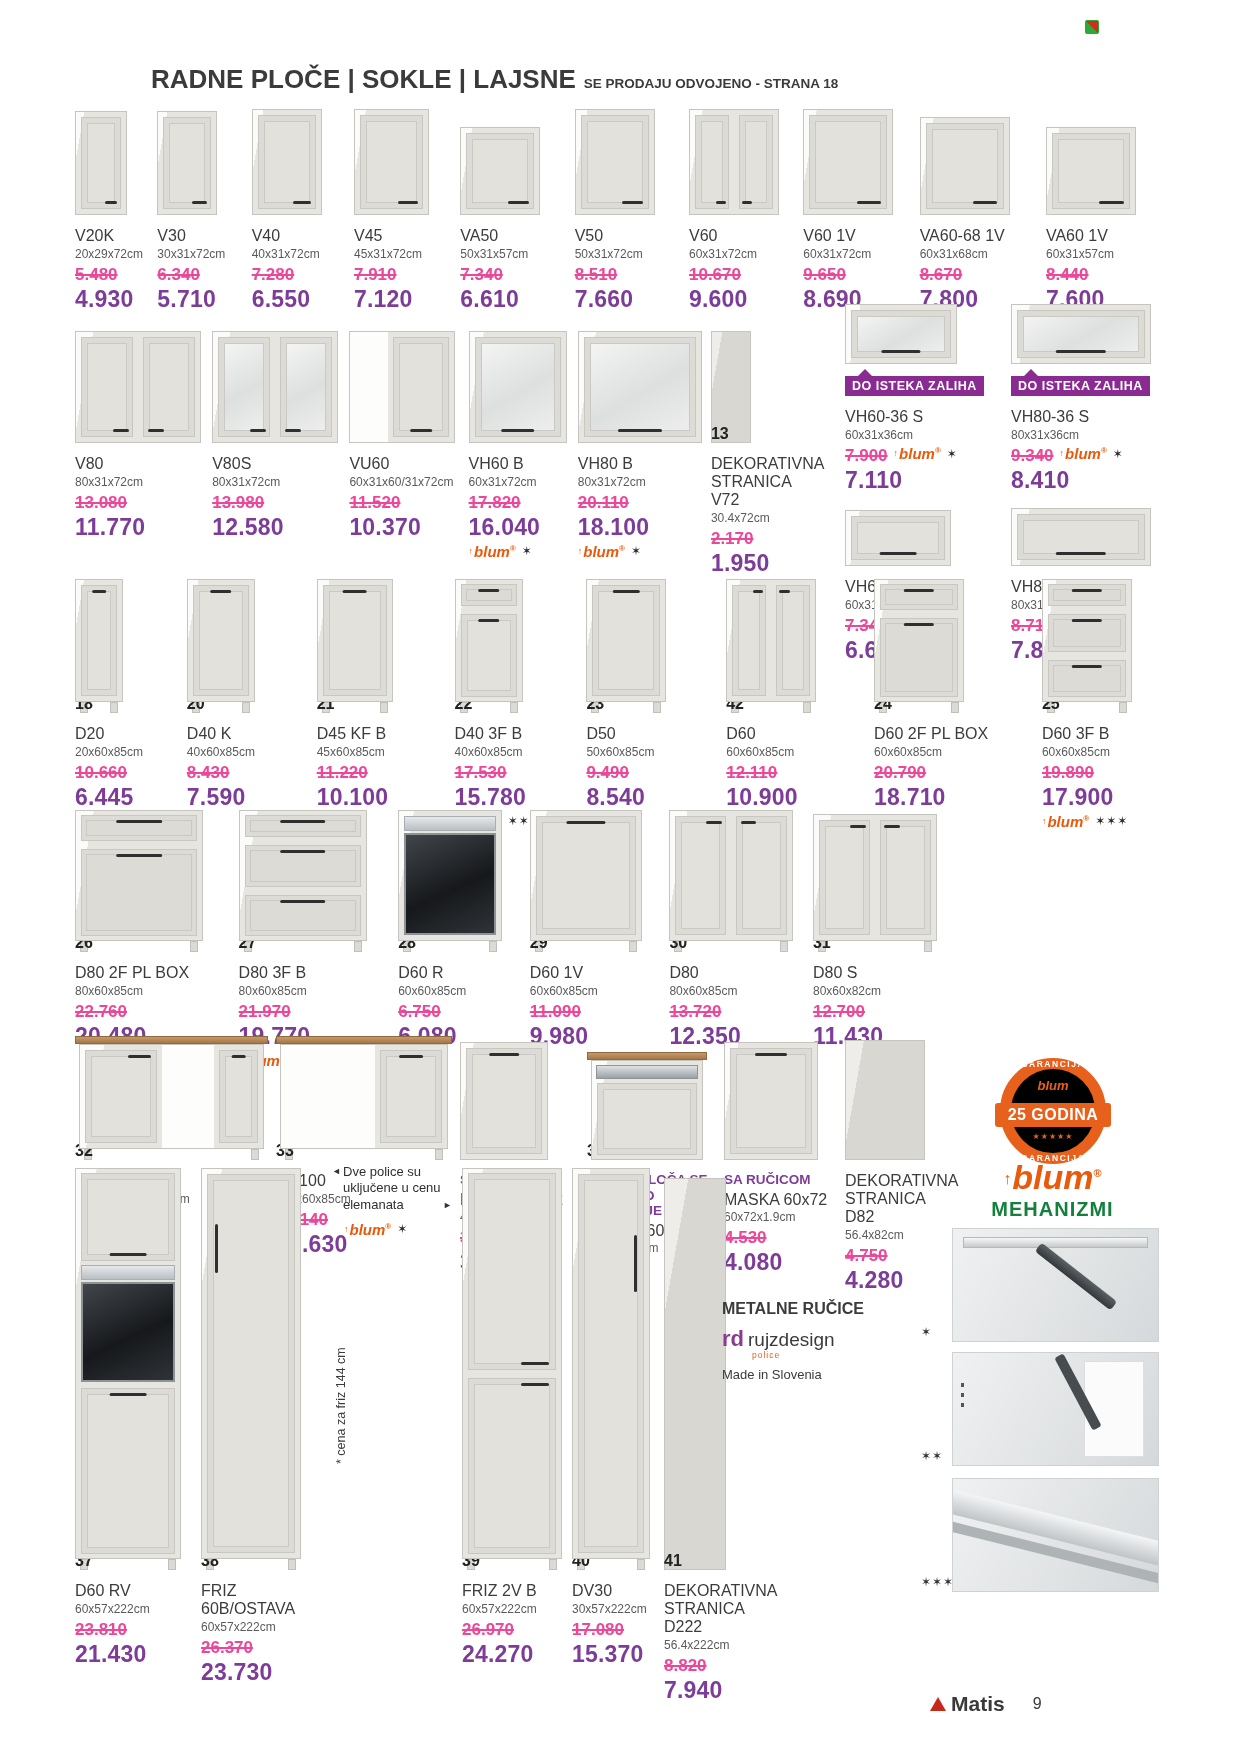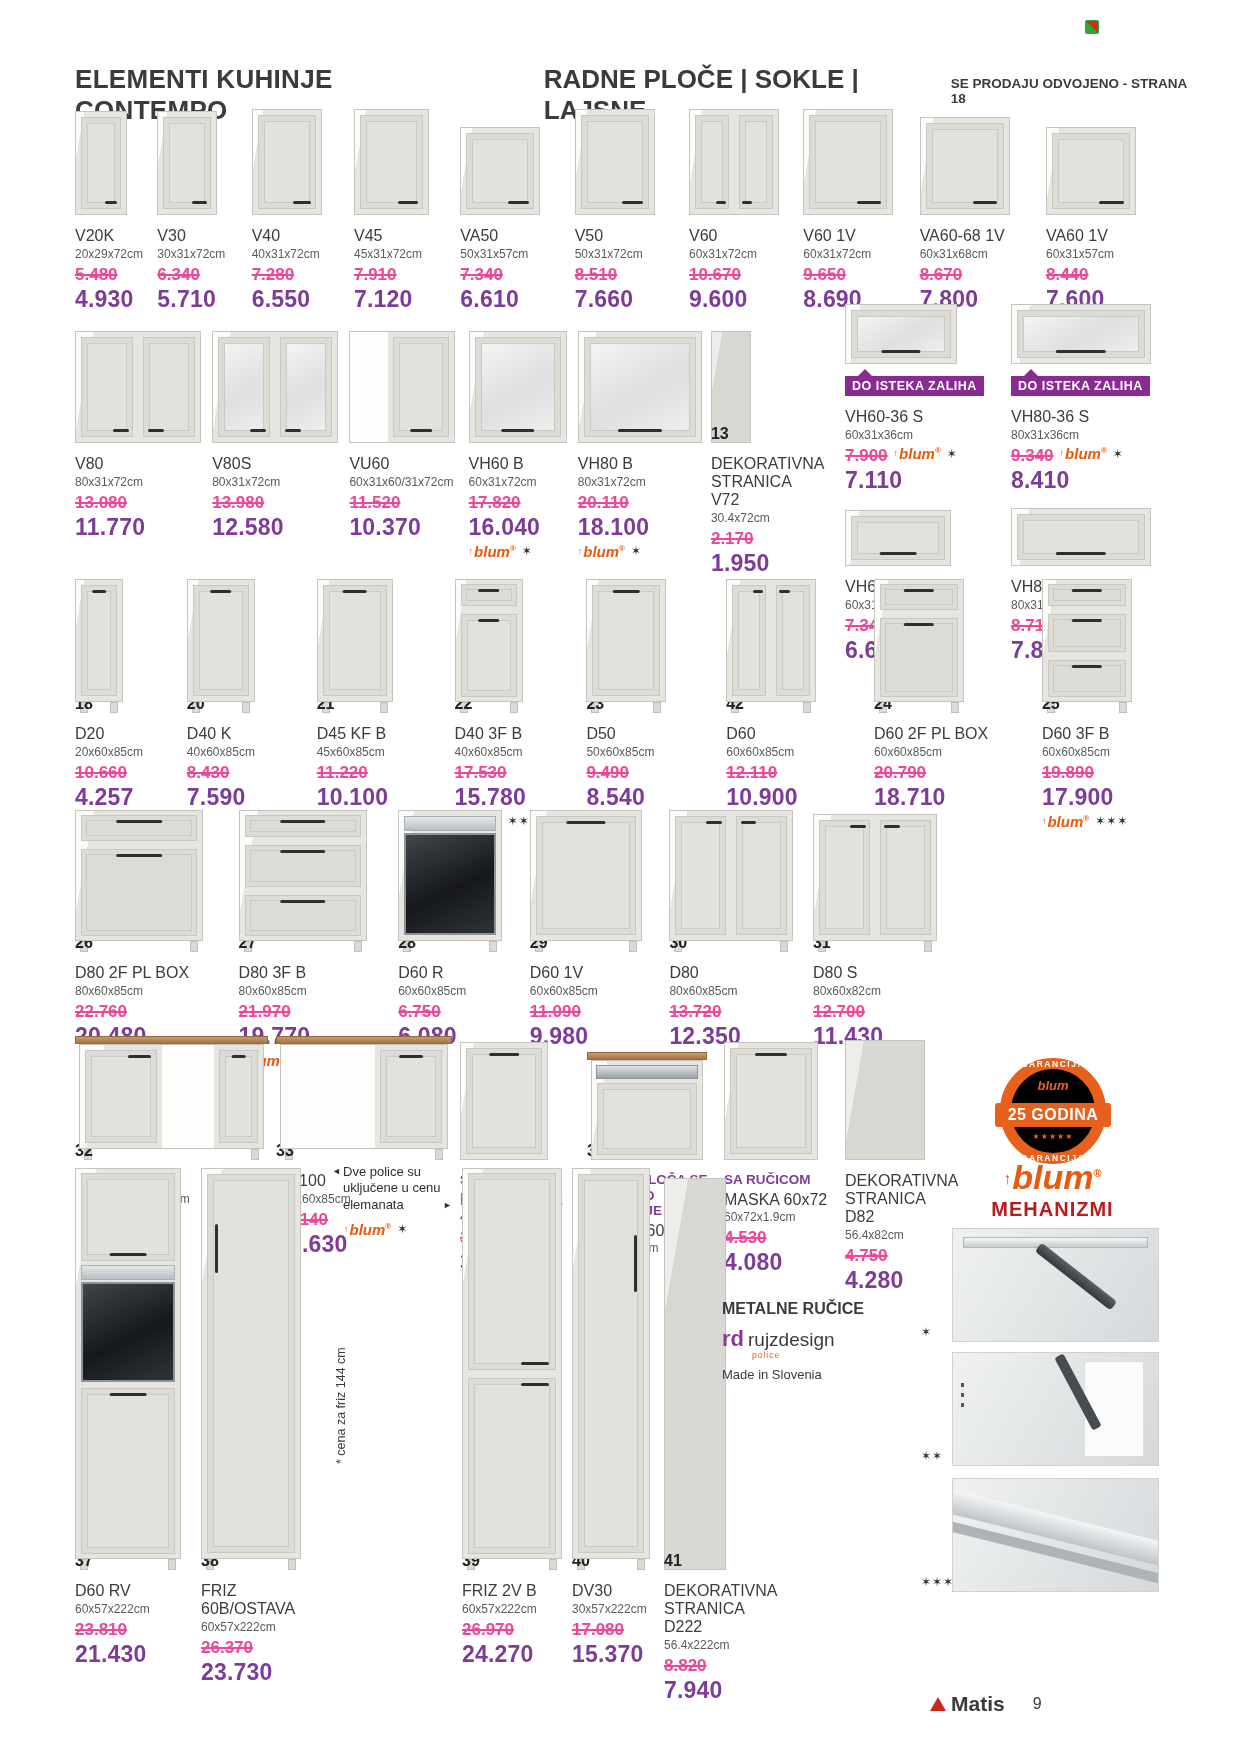--- a/index.html
+++ b/index.html
@@ -79,21 +79,21 @@
           background:#000000;box-sizing:border-box;text-align:center;}
   .gtop{position:absolute;top:-10px;left:0;right:0;color:#fff;font-size:8.5px;font-weight:700;letter-spacing:1.5px;}
   .gbot{position:absolute;bottom:-10px;left:0;right:0;color:#fff;font-size:8.5px;font-weight:700;letter-spacing:1.5px;}
   .gblum{margin-top:9px;color:#E8611C;font-weight:800;font-style:italic;font-size:13px;}
   .gband{position:absolute;left:-16px;right:-16px;top:34px;background:#E8611C;color:#fff;font-weight:800;
          font-size:16px;padding:3px 0;border-radius:3px;letter-spacing:.5px;}
   .gstars{position:absolute;top:63px;left:0;right:0;color:#E8611C;font-size:8px;letter-spacing:1px;}
   .blumbig{position:absolute;text-align:center;color:#E95A0C;font-weight:800;font-style:italic;font-size:34px;}
   .blumbig .ba{font-size:16px;}
   .blumbig sup{font-size:11px;font-style:normal;}
-  .mehan{position:absolute;text-align:center;font-size:20px;font-weight:800;letter-spacing:1px;color:#b91c1c;}
+  .mehan{position:absolute;text-align:center;font-size:20px;font-weight:800;letter-spacing:1px;color:#15803d;}
   .photo{position:absolute;width:205px;height:112px;border:1px solid #cfd2d4;background:#e7e9ea;}
   .ph-in{position:absolute;inset:0;overflow:hidden;background:linear-gradient(120deg,#eff1f2,#d6d9db);}
   .rail{position:absolute;top:8px;left:10px;right:10px;height:9px;background:linear-gradient(#f6f7f7,#c6cacc);border:1px solid #b5b9bb;}
   .arm{position:absolute;width:96px;height:11px;border-radius:4px;background:linear-gradient(#5c6166,#33383c);transform:rotate(38deg);right:34px;top:42px;}
   .vpanel{position:absolute;right:14px;top:8px;bottom:8px;width:58px;background:#fbfbfb;border:1px solid #dcdedf;}
   .arm2{position:absolute;width:82px;height:10px;background:#474c51;transform:rotate(62deg);left:84px;top:34px;border-radius:3px;}
   .dots{left:8px;top:30px;position:absolute;width:3px;height:28px;background:repeating-linear-gradient(#555 0 4px,transparent 4px 10px);}
   .bigbar{position:absolute;left:-12%;top:38px;width:130%;height:24px;background:linear-gradient(#f4f5f6,#bfc4c7);transform:rotate(14deg);border-radius:3px;}
   .bigbar2{position:absolute;left:-12%;top:70px;width:130%;height:10px;background:#aeb3b6;transform:rotate(14deg);}
   .pmark{position:absolute;left:-32px;bottom:2px;font-size:12px;color:#2f2f2f;letter-spacing:1px;}
@@ -111,21 +111,20 @@
   .mtext{font-size:21px;font-weight:800;color:#3a3a3a;}
   .pageno{margin-left:28px;font-size:16px;color:#3a3a3a;}
 </style>
 </head>
 <body>
 
 <div id="page">
   <div class="corner-ic"></div>
 
   <div class="hdr">
-    <div class="t1">ELEMENTI KUHINJE CONTEMPO</div>
     <div class="t2wrap">
       <span class="t2">RADNE PLOČE | SOKLE | LAJSNE</span>
       <span class="t2n">SE PRODAJU ODVOJENO - STRANA 18</span>
     </div>
   </div>
 
   <div class="sec r1" style="left:75px;top:103px;width:1075px">
       <div class="card" style="width: 64px;">
         <div class="pimg">
           <div class="cabcol">
@@ -492,21 +491,21 @@
             <div class="legs" style="width:38px">
               <i></i>
               <i></i>
             </div>
           </div>
         </div>
         <div class="pnum">18</div>
         <div class="pname">D20</div>
         <div class="pdims">20x60x85cm</div>
         <div class="pold">10.660</div>
-        <div class="pnew">4.257</div>
+        <div class="pnew">6.445</div>
       </div>
       <div class="card" style="width: 80px;">
         <div class="pimg">
           <div class="cabcol">
             <div class="cb " style="width:68px;height:123px">
               <div class="door">
                 <i class="hd ht"></i>
               </div>
             </div>
             <div class="legs" style="width:58px">

